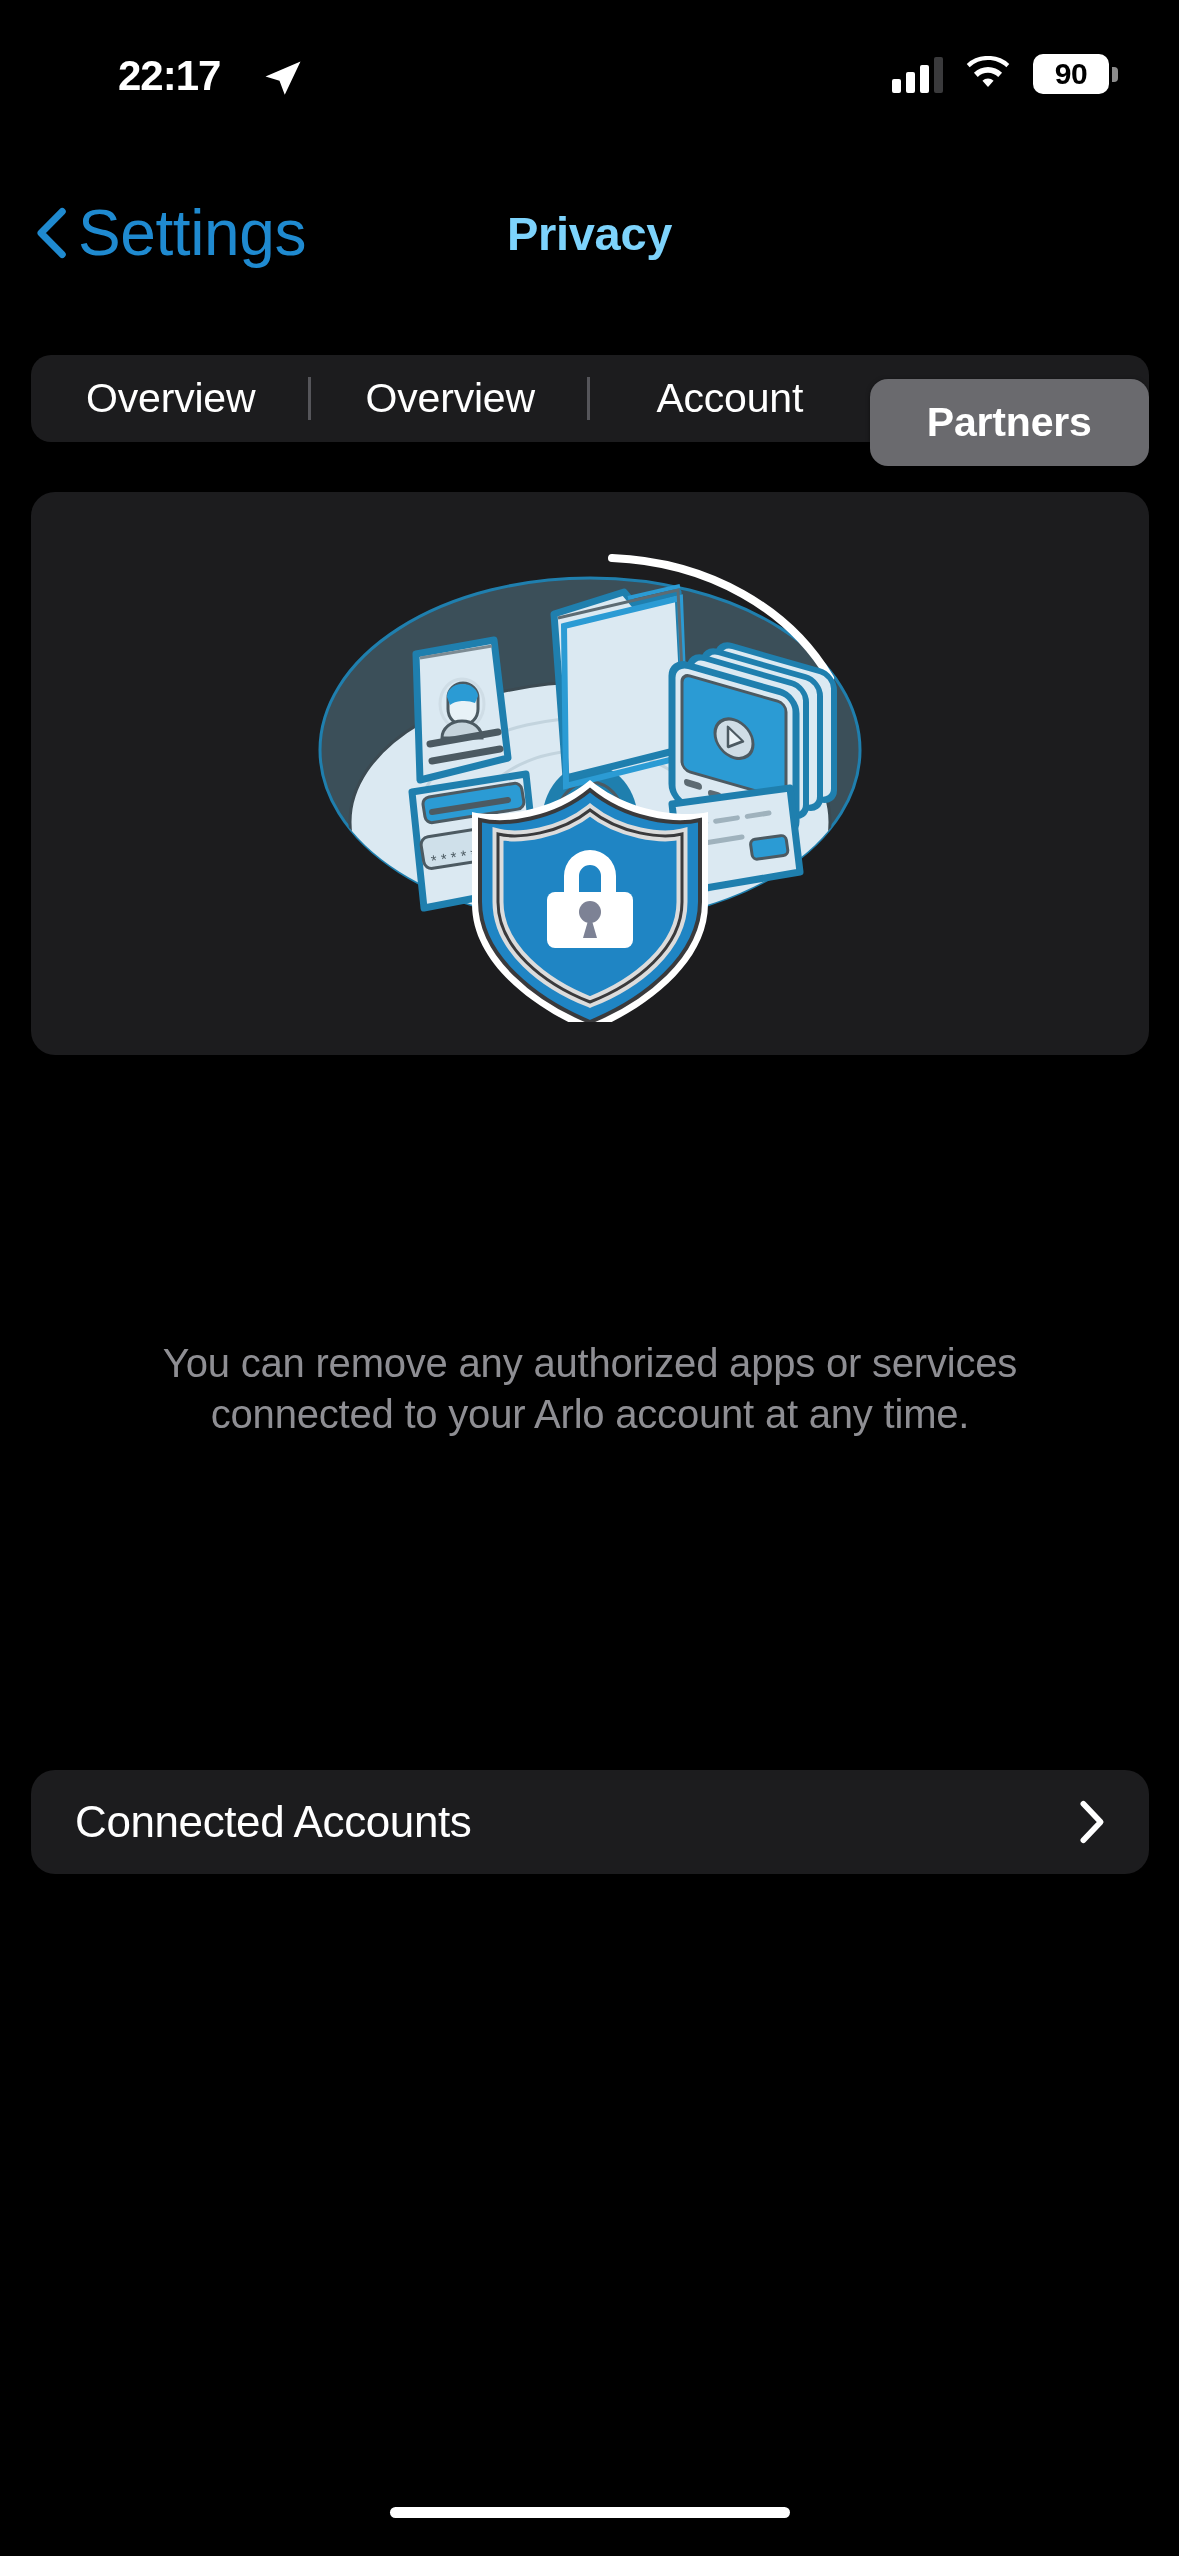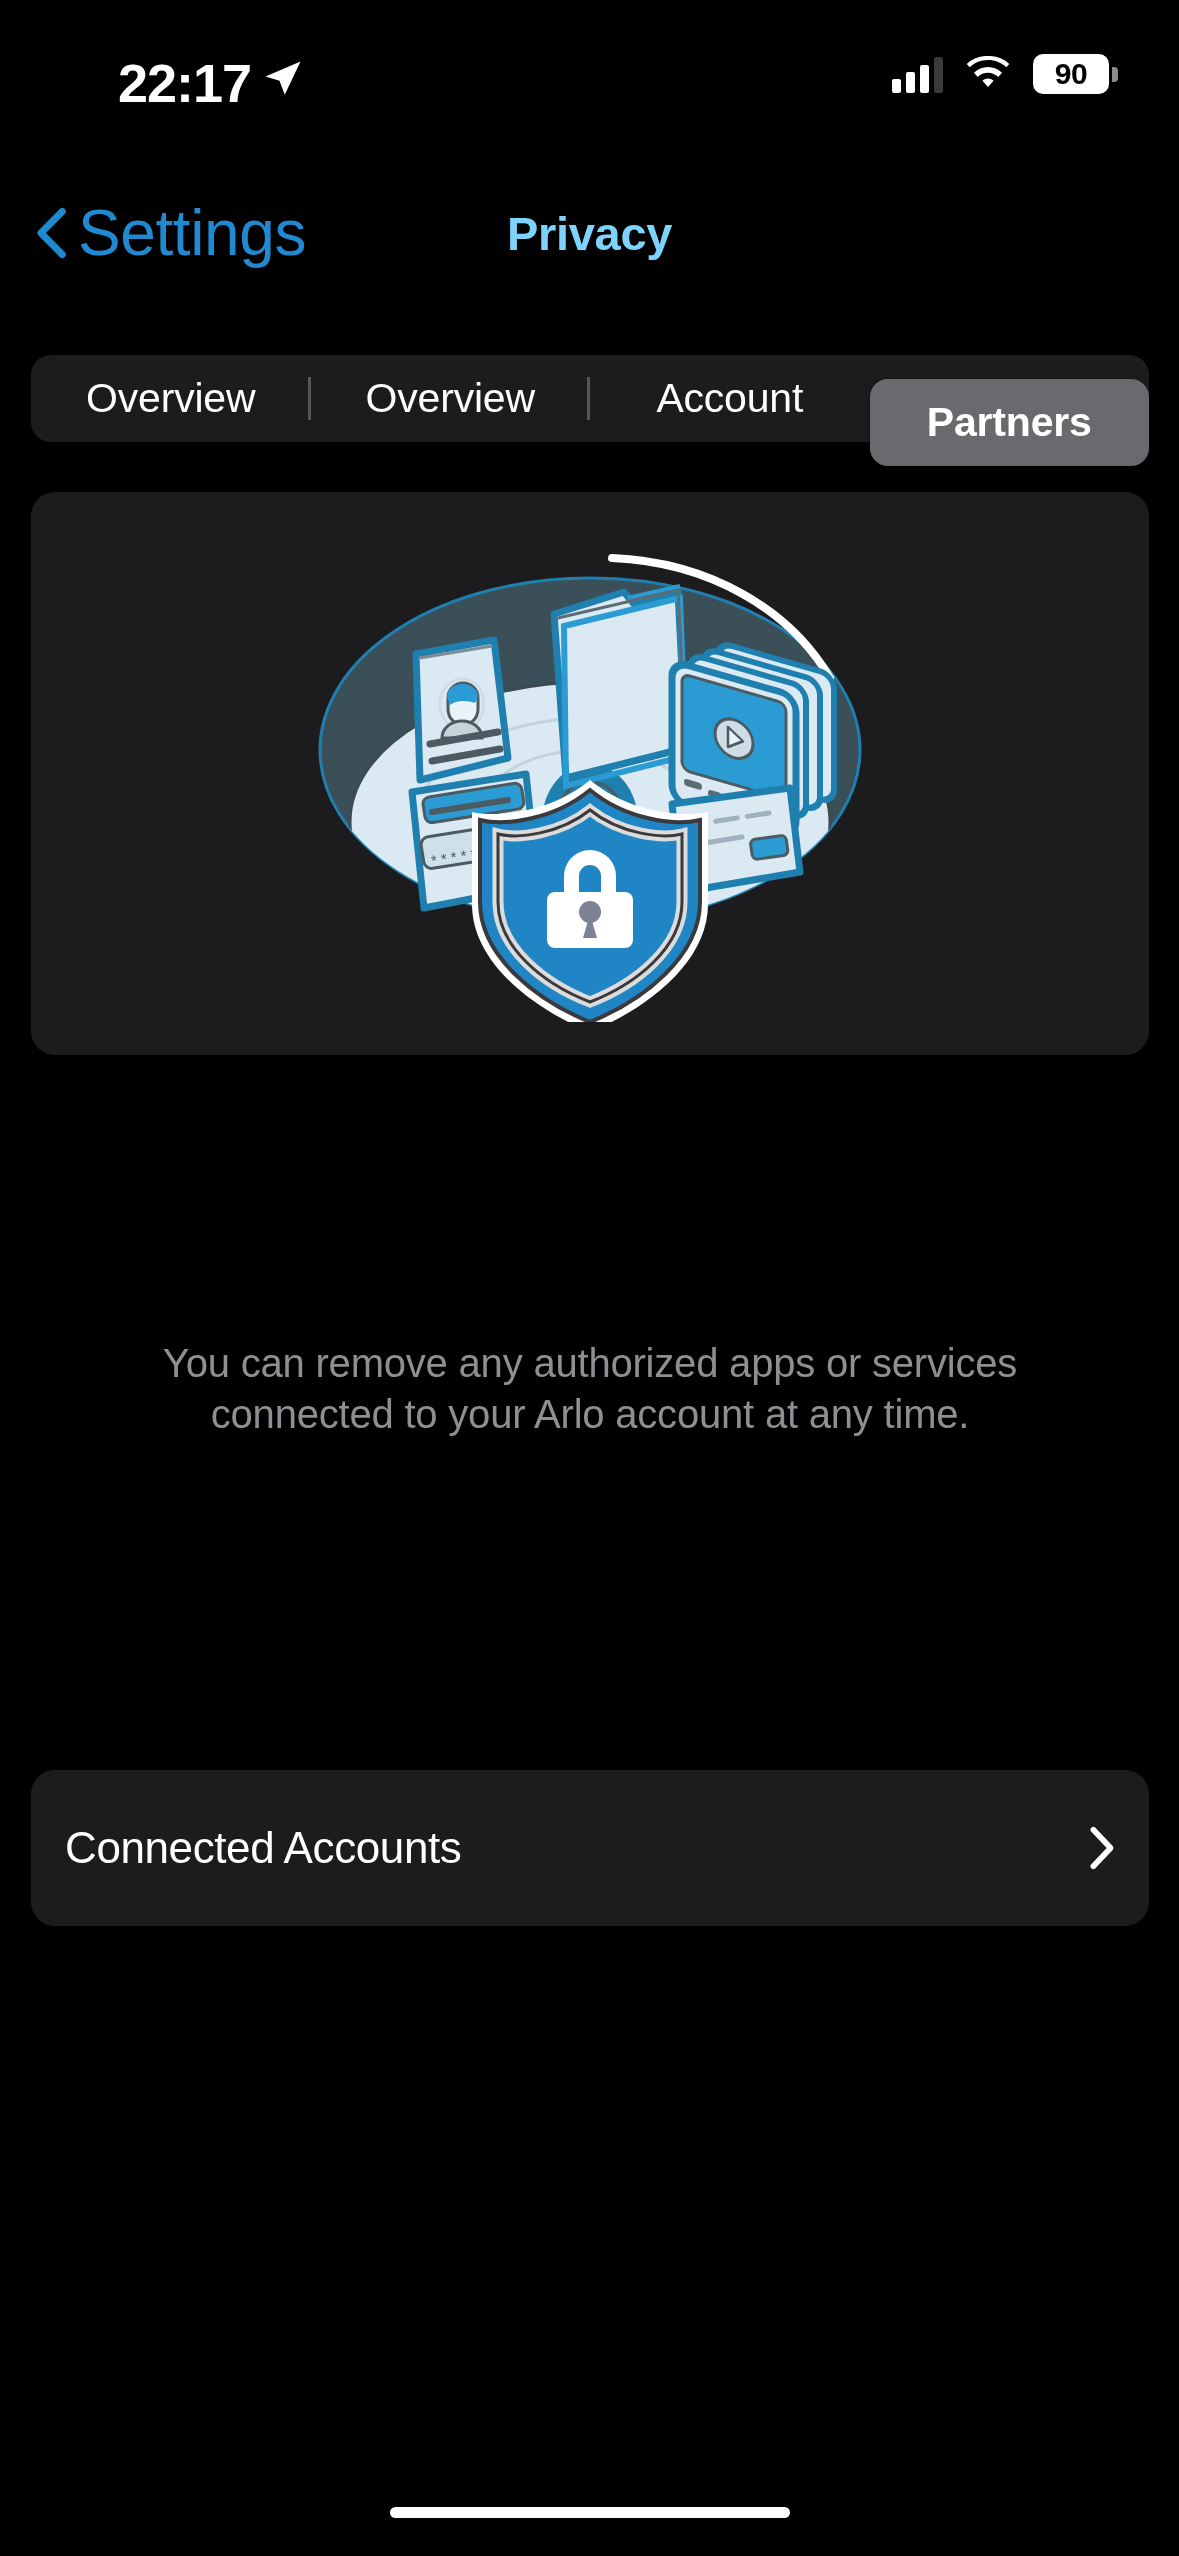--- a/index.html
+++ b/index.html
@@ -10,21 +10,21 @@
     overflow:hidden;
   }
   .phone { position:relative; width:1179px; height:2556px; background:#000; }
 
   
   .statusbar {
     position:absolute; top:0; left:0; width:1179px; height:130px;
   }
   .sb-time {
     position:absolute; left:118px; top:52px;
-    font-size:54px; font-weight:700; color:#fff; letter-spacing:-1px;
+    font-size:42px; font-weight:700; color:#fff; letter-spacing:-1px;
   }
   .sb-loc { position:absolute; left:262px; top:58px; width:42px; height:42px; }
   .sb-right { position:absolute; right:70px; top:54px; display:flex; align-items:center; gap:22px; }
   .sb-cell { display:flex; align-items:flex-end; gap:5px; height:38px; }
   .sb-cell i { display:block; width:9px; background:#fff; border-radius:2px; }
   .sb-cell i:nth-child(1){ height:14px; }
   .sb-cell i:nth-child(2){ height:21px; }
   .sb-cell i:nth-child(3){ height:28px; }
   .sb-cell i:nth-child(4){ height:36px; background:#3a3a3c; }
   .sb-wifi { width:46px; height:36px; }
@@ -90,24 +90,24 @@
     font-size:62px; font-weight:700; color:#fff; text-align:center;
     line-height:1.13; letter-spacing:-1.2px; padding:0 60px;
   }
   .hero-body {
     margin-top:28px; font-size:40px; color:#8e8e93; text-align:center;
     line-height:1.28; letter-spacing:-0.2px; padding:0 40px;
   }
 
   
   .list-card {
-    position:absolute; left:31px; top:1770px; width:1118px; height:156px;
+    position:absolute; left:31px; top:1770px; width:1118px; height:104px;
     background:#1c1c1e; border-radius:24px;
     display:flex; align-items:center; justify-content:space-between;
-    padding:0 34px; cursor:pointer;
+    padding:0 44px; cursor:pointer;
   }
   .row-label { font-size:44px; color:#fff; letter-spacing:-0.4px; }
   .chev-right { width:26px; height:46px; }
 
   
   .home-indicator {
     position:absolute; left:50%; transform:translateX(-50%);
     bottom:38px; width:400px; height:11px; background:#fff; border-radius:6px;
   }
 </style>

